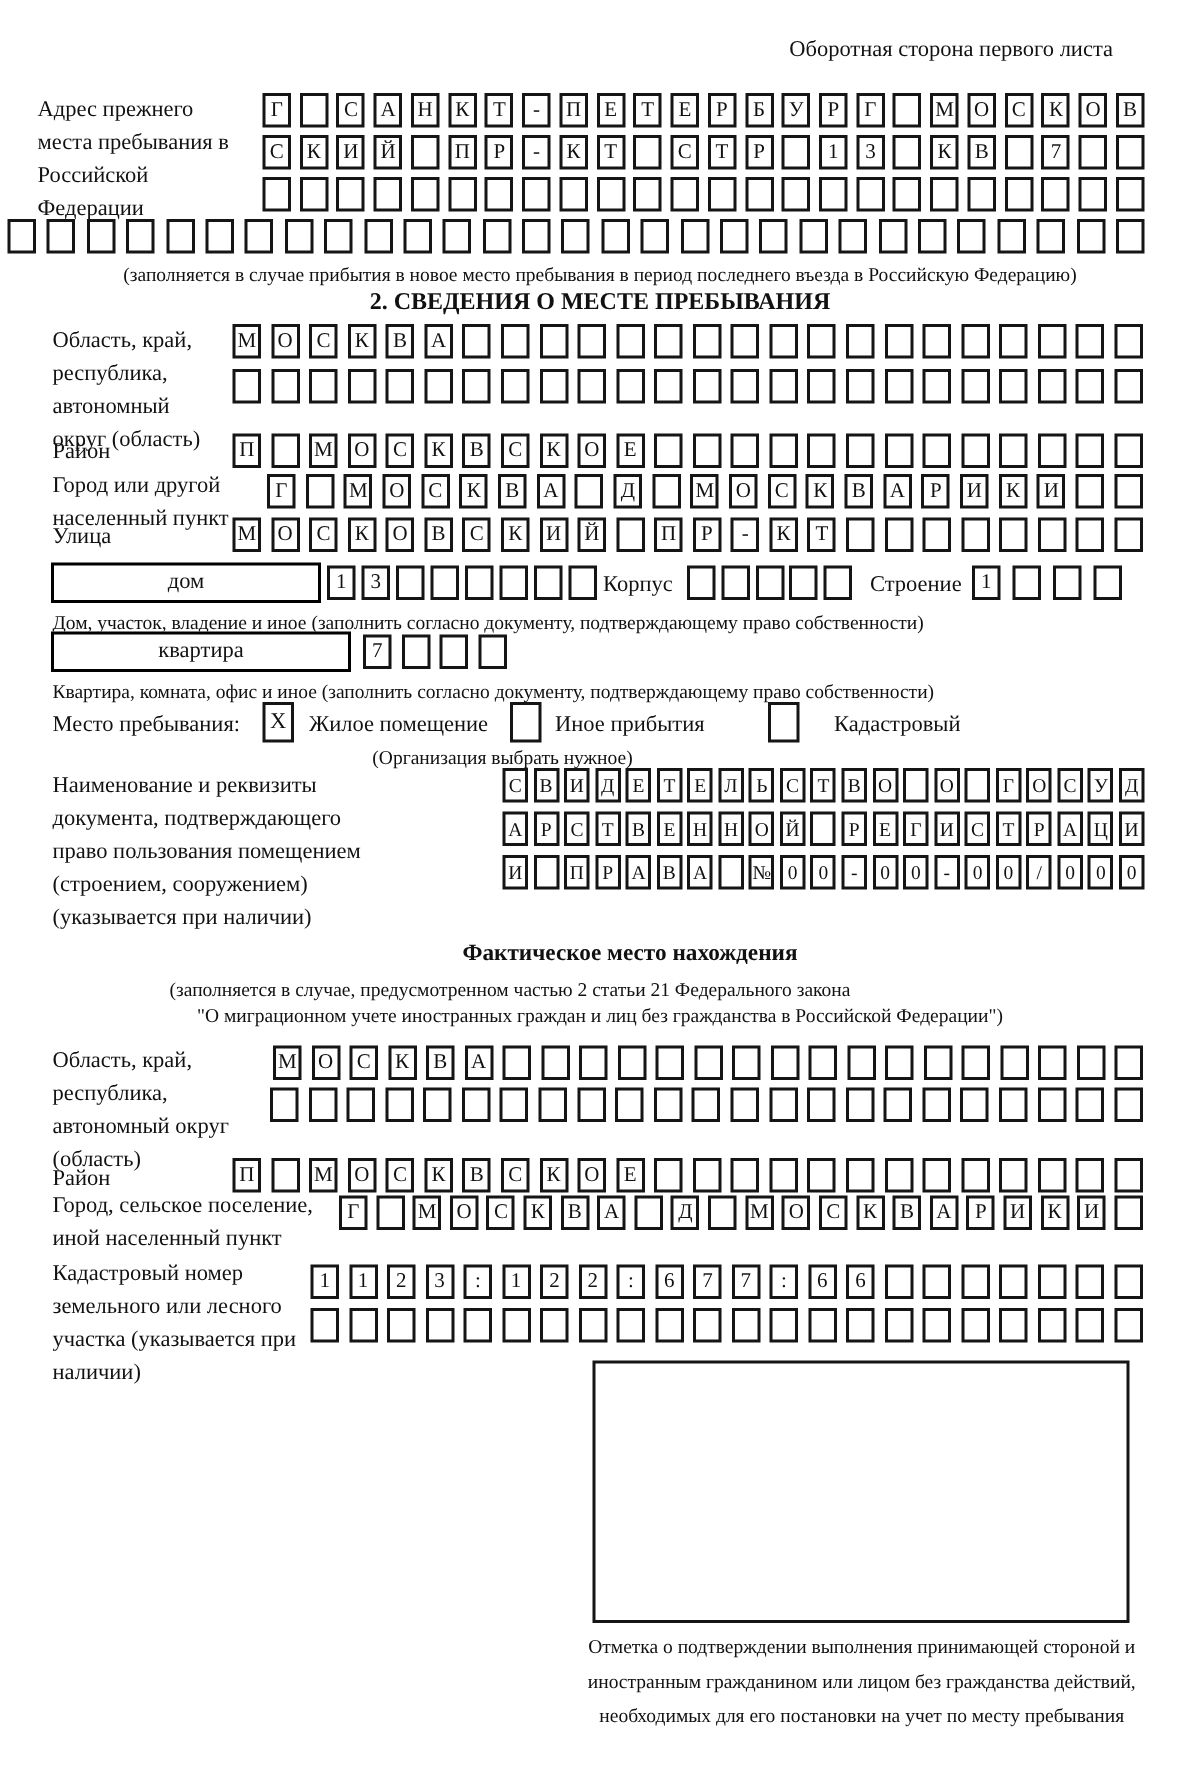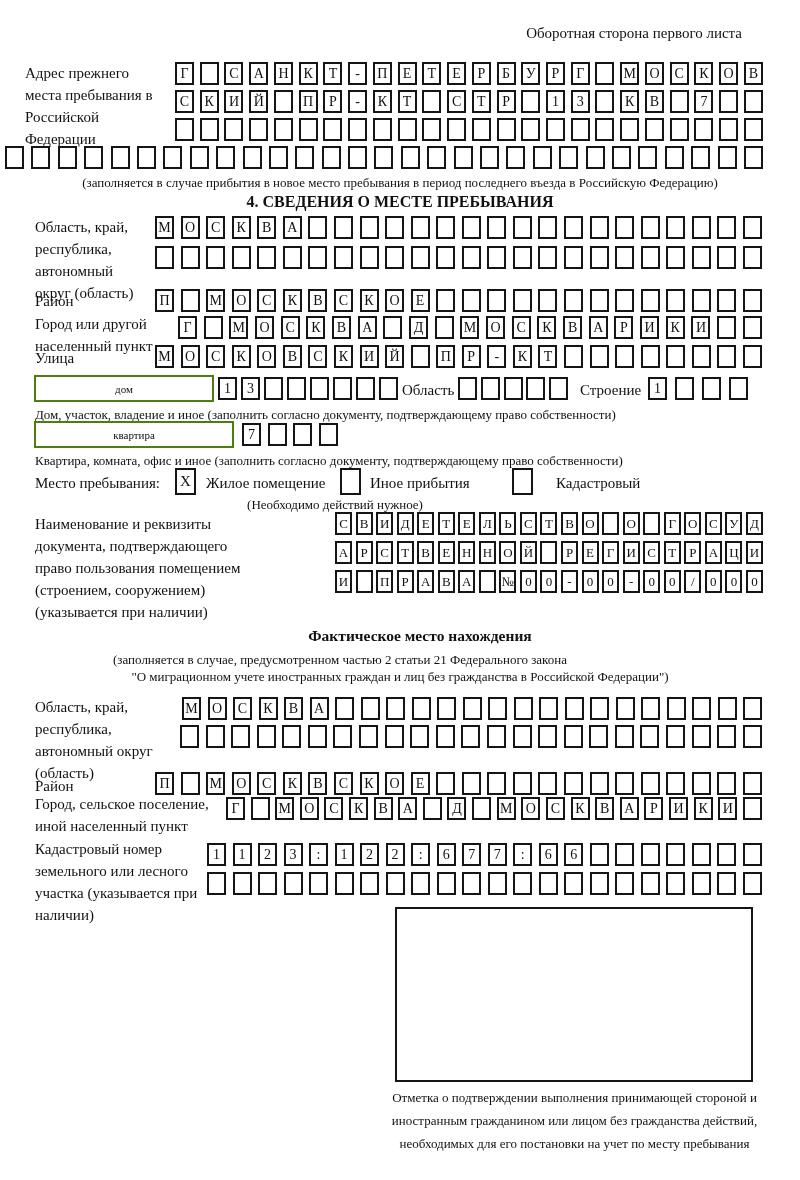--- a/index.html
+++ b/index.html
@@ -5,21 +5,21 @@
   html,body{margin:0;padding:0;background:#fff;}
   body{width:800px;height:1180px;position:relative;font-family:"Liberation Serif","DejaVu Serif",serif;color:#111;}
   .abs{position:absolute;}
   .lbl{font-size:15px;line-height:22px;}
   .small{font-size:13px;line-height:17px;}
   .bold{font-weight:bold;}
   .center{text-align:center;}
   .cellrow{position:absolute;display:flex;justify-content:space-between;}
   .cell{width:19px;height:23px;border:2px solid #151515;box-sizing:border-box;display:flex;align-items:center;justify-content:center;font-family:"Liberation Serif",serif;font-size:14px;background:#fff;flex:none;}
   .tight .cell{width:17px;font-size:13px;}
-  .widebox{position:absolute;border:2px solid #4d7c0f;box-sizing:border-box;display:flex;align-items:center;justify-content:center;font-size:11px;background:#fff;}
+  .widebox{position:absolute;border:2px solid #000000;box-sizing:border-box;display:flex;align-items:center;justify-content:center;font-size:15px;background:#fff;}
   .checkbox{position:absolute;width:21px;height:27px;border:2px solid #151515;box-sizing:border-box;display:flex;align-items:center;justify-content:center;font-size:15px;background:#fff;}
   .stampbox{position:absolute;border:2px solid #151515;box-sizing:border-box;background:#fff;}
 </style>
 </head>
 <body>
 
 <div class="abs lbl" style="top:22px;right:58px;">Оборотная сторона первого листа</div>
 
 <div class="abs lbl" style="left:25px;top:62px;width:130px;">Адрес прежнего места пребывания в Российской Федерации</div>
 <div class="cellrow" style="left:175px;top:62px;width:588px;">
@@ -126,21 +126,21 @@
     <span class="cell"></span>
     <span class="cell"></span>
     <span class="cell"></span>
     <span class="cell"></span>
     <span class="cell"></span>
     <span class="cell"></span>
     <span class="cell"></span>
   </div>
 <div class="abs small center" style="left:0;top:174px;width:800px;">(заполняется в случае прибытия в новое место пребывания в период последнего въезда в Российскую Федерацию)</div>
 
-<div class="abs bold center" style="left:0;top:193px;width:800px;font-size:16px;">4. СВЕДЕНИЯ О МЕСТЕ ПРЕБЫВАНИЯ</div>
+<div class="abs bold center" style="left:0;top:193px;width:800px;font-size:16px;">2. СВЕДЕНИЯ О МЕСТЕ ПРЕБЫВАНИЯ</div>
 
 <div class="abs lbl" style="left:35px;top:216px;width:112px;">Область, край, республика, автономный округ (область)</div>
 <div class="cellrow" style="left:155px;top:216px;width:607px;">
     <span class="cell">М</span>
     <span class="cell">О</span>
     <span class="cell">С</span>
     <span class="cell">К</span>
     <span class="cell">В</span>
     <span class="cell">А</span>
     <span class="cell"></span>
@@ -276,21 +276,21 @@
 <div class="cellrow" style="left:218px;top:377px;width:180px;">
     <span class="cell">1</span>
     <span class="cell">3</span>
     <span class="cell"></span>
     <span class="cell"></span>
     <span class="cell"></span>
     <span class="cell"></span>
     <span class="cell"></span>
     <span class="cell"></span>
   </div>
-<div class="abs lbl" style="left:402px;top:379px;">Область</div>
+<div class="abs lbl" style="left:402px;top:379px;">Корпус</div>
 <div class="cellrow" style="left:458px;top:377px;width:110px;">
     <span class="cell"></span>
     <span class="cell"></span>
     <span class="cell"></span>
     <span class="cell"></span>
     <span class="cell"></span>
   </div>
 <div class="abs lbl" style="left:580px;top:379px;">Строение</div>
 <div class="cellrow" style="left:648px;top:377px;width:100px;">
     <span class="cell">1</span>
@@ -309,21 +309,21 @@
   </div>
 <div class="abs small" style="left:35px;top:452px;width:740px;">Квартира, комната, офис и иное (заполнить согласно документу, подтверждающему право собственности)</div>
 
 <div class="abs lbl" style="left:35px;top:472px;">Место пребывания:</div>
 <div class="checkbox" style="left:175px;top:468px;">X</div>
 <div class="abs lbl" style="left:206px;top:472px;">Жилое помещение</div>
 <div class="checkbox" style="left:340px;top:468px;"></div>
 <div class="abs lbl" style="left:370px;top:472px;">Иное прибытия</div>
 <div class="checkbox" style="left:512px;top:468px;"></div>
 <div class="abs lbl" style="left:556px;top:472px;">Кадастровый</div>
-<div class="abs small center" style="left:200px;top:496px;width:270px;">(Необходимо действий нужное)</div>
+<div class="abs small center" style="left:200px;top:496px;width:270px;">(Организация выбрать нужное)</div>
 
 <div class="abs lbl" style="left:35px;top:513px;width:228px;">Наименование и реквизиты документа, подтверждающего право пользования помещением (строением, сооружением) (указывается при наличии)</div>
 <div class="cellrow tight" style="left:335px;top:512px;width:428px;">
     <span class="cell">С</span>
     <span class="cell">В</span>
     <span class="cell">И</span>
     <span class="cell">Д</span>
     <span class="cell">Е</span>
     <span class="cell">Т</span>
     <span class="cell">Е</span>

